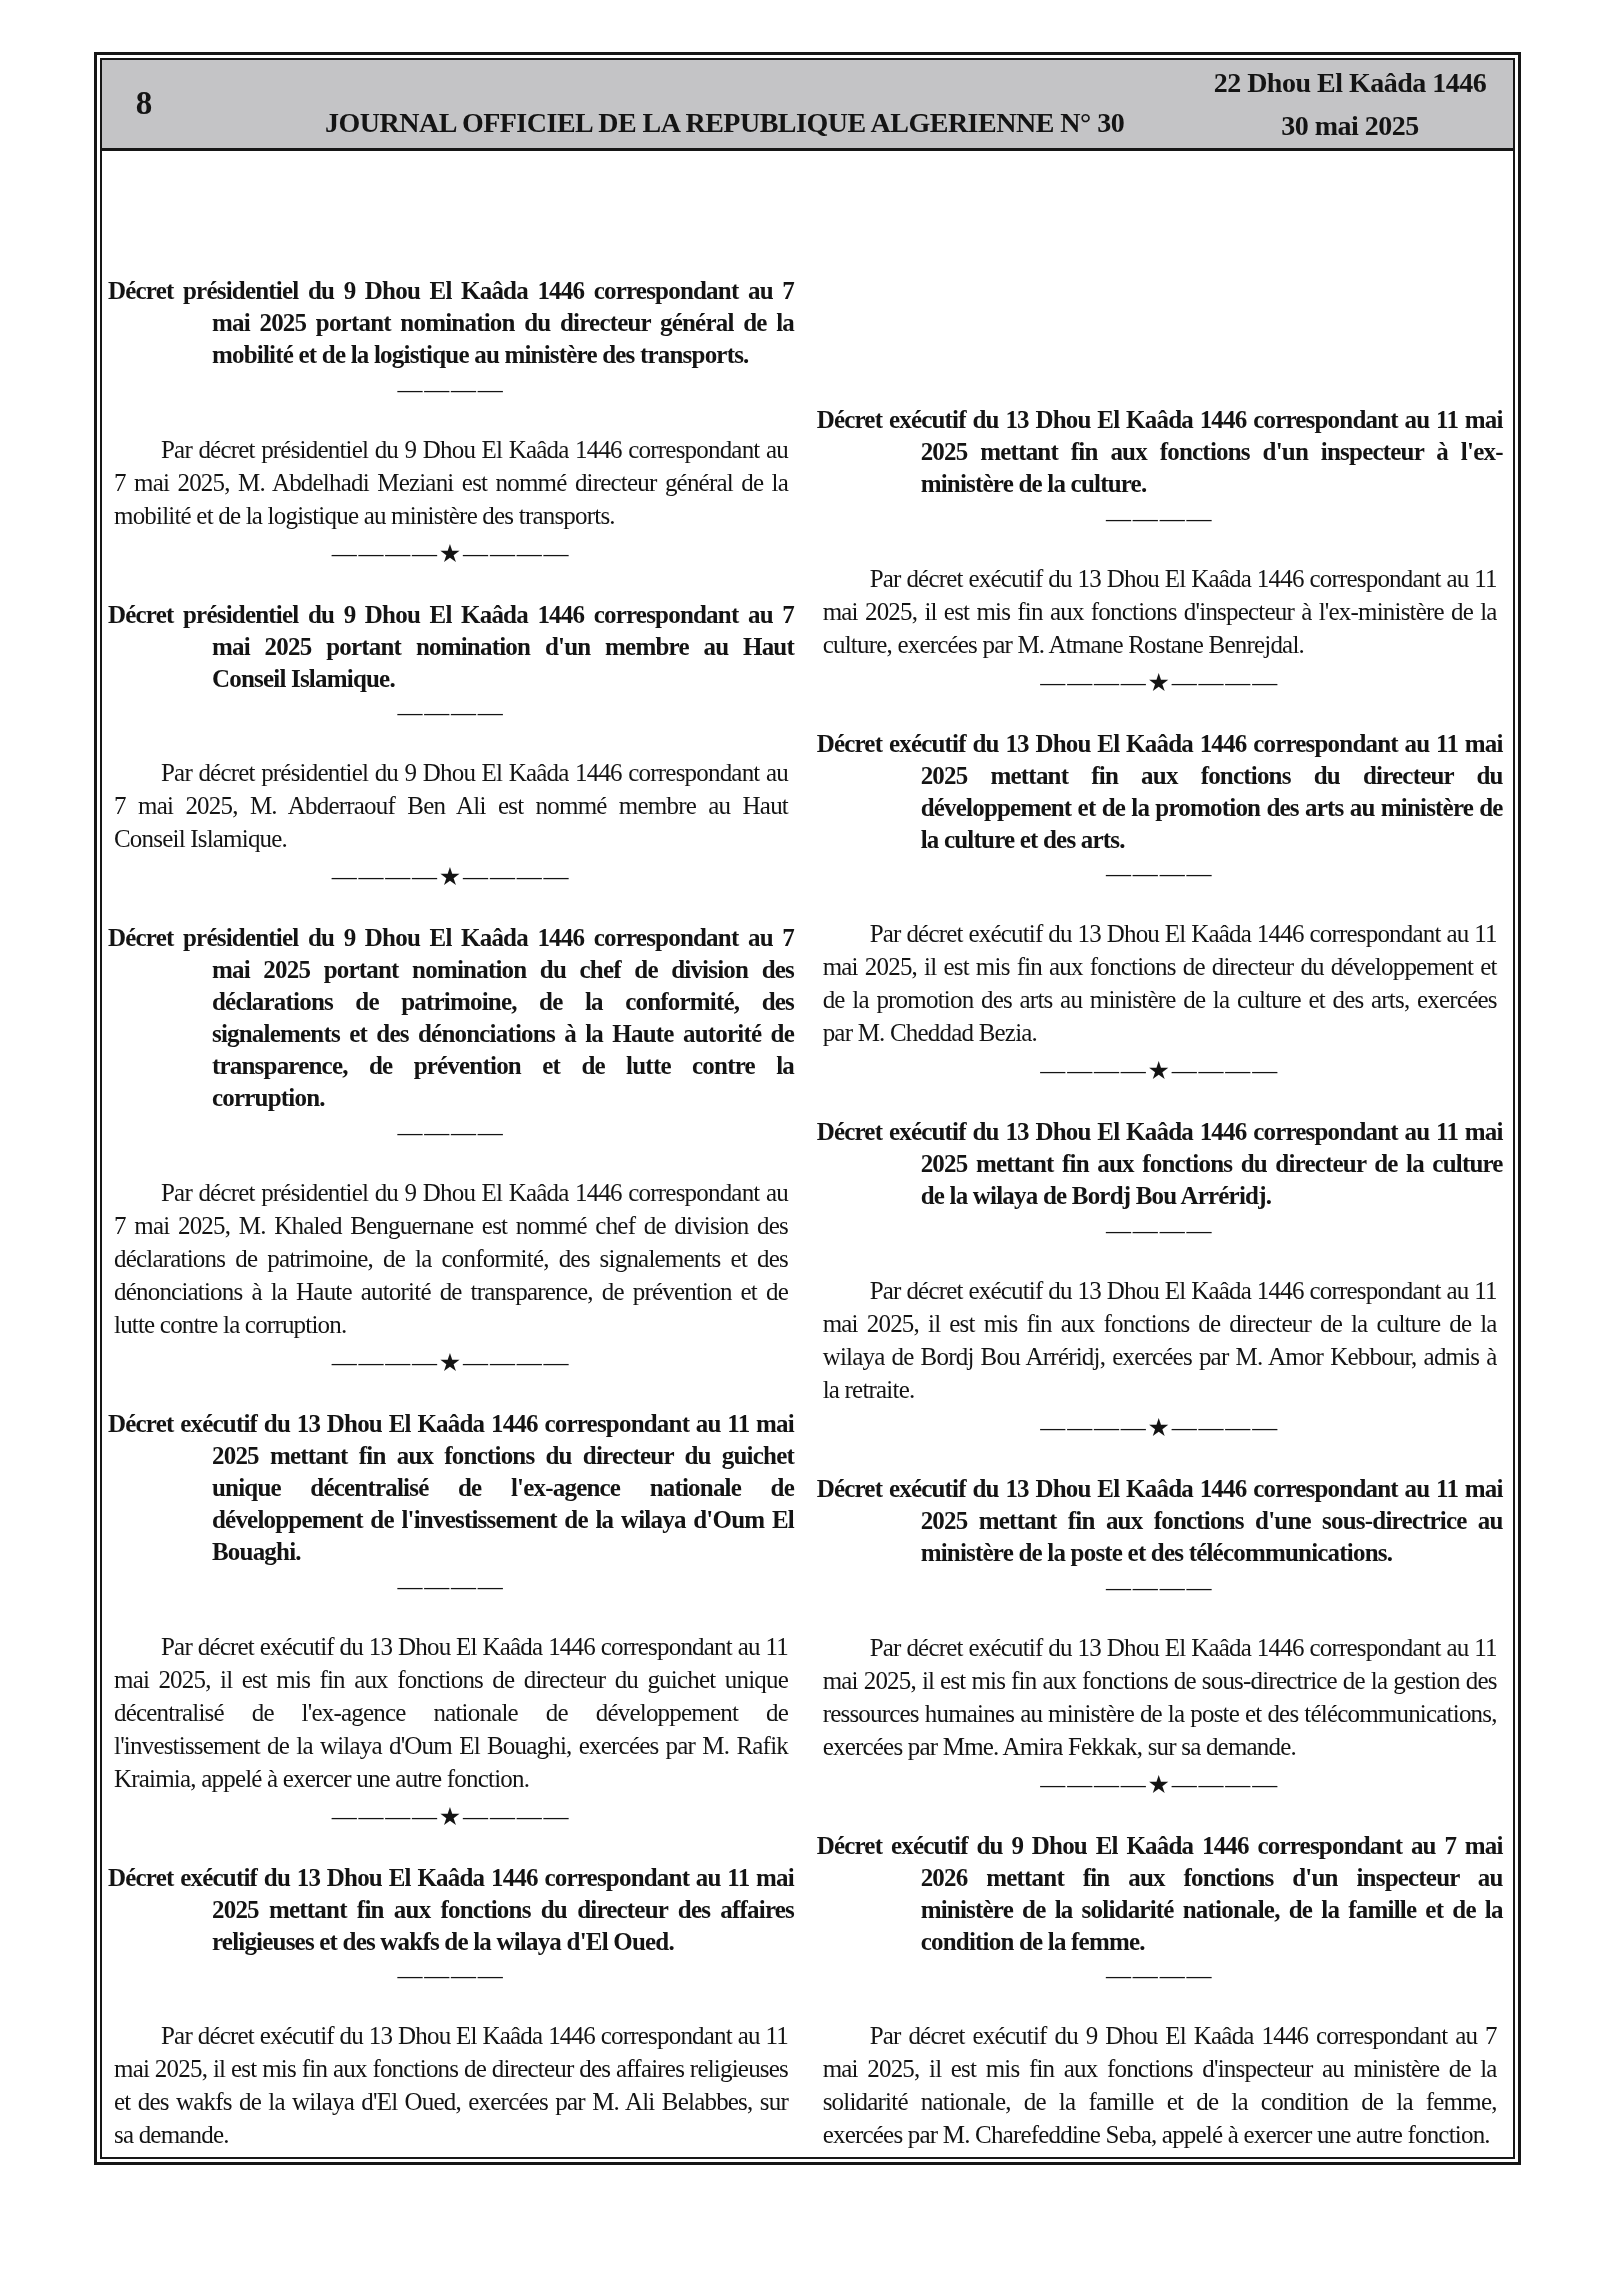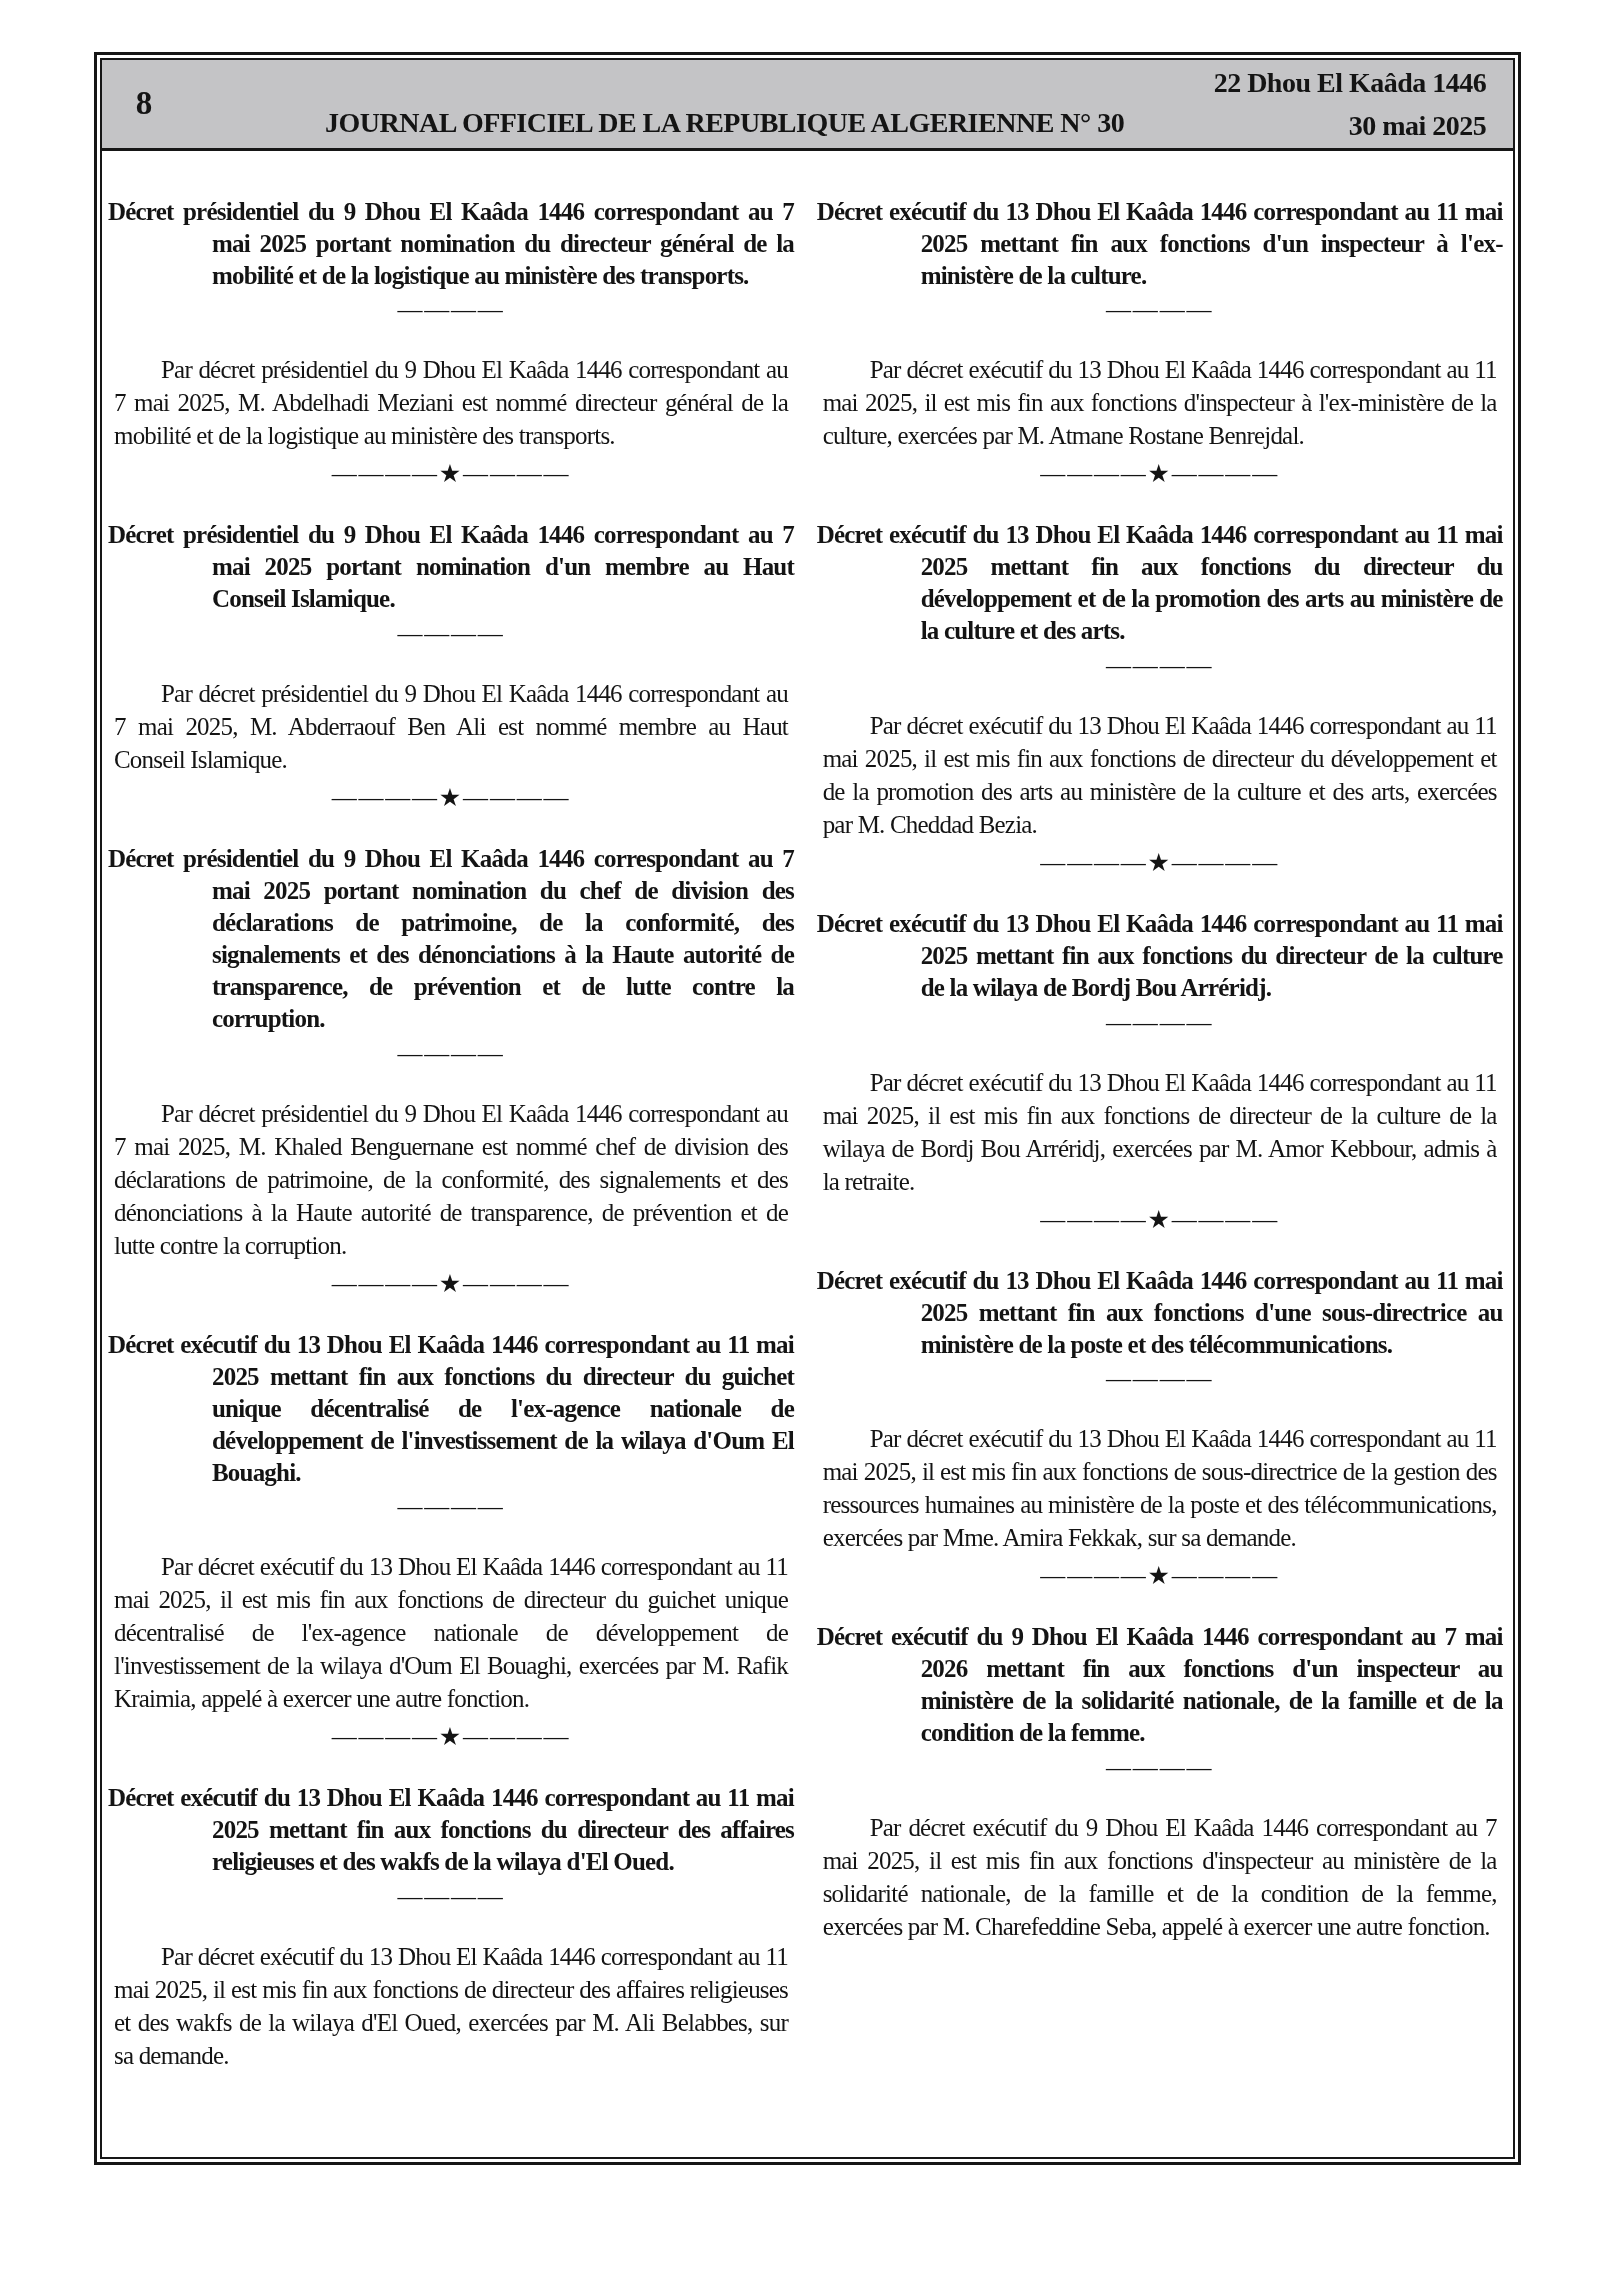--- a/index.html
+++ b/index.html
@@ -23,24 +23,24 @@
     border-bottom:3.6px solid #161616;
     display:flex; align-items:center;
     padding:0 27px 0 34px;
   }
   .band-pagenum { width:100px; font-weight:bold; font-size:33px; }
   .band-title {
     flex:1; text-align:center; font-weight:bold; font-size:28px;
     letter-spacing:-0.5px; white-space:nowrap;margin-top:38px;
   }
   .band-dates {
-    min-width:271px; text-align:right; font-weight:bold;
+    min-width:271px; text-align:center; font-weight:bold;
     font-size:28px; line-height:43px; letter-spacing:-0.5px;
   }
-  .cols { flex:1; display:flex; align-items:flex-start; }
+  .cols { flex:1; display:flex; align-items:flex-end; }
   .col { width:686px; padding-top:45px; box-sizing:content-box; }
   .col-left { margin-left:6.3px; }
   .col-right { margin-left:11px; }
   .divider { width:2.7px; background:#161616; margin-left:9px; flex:0 0 auto; }
   .decree-title {
     margin:0; font-weight:bold; font-size:25px; line-height:32px;
     letter-spacing:-0.8px; text-align:justify;
     padding-left:104px; text-indent:-104px;
   }
   .decree-body {

